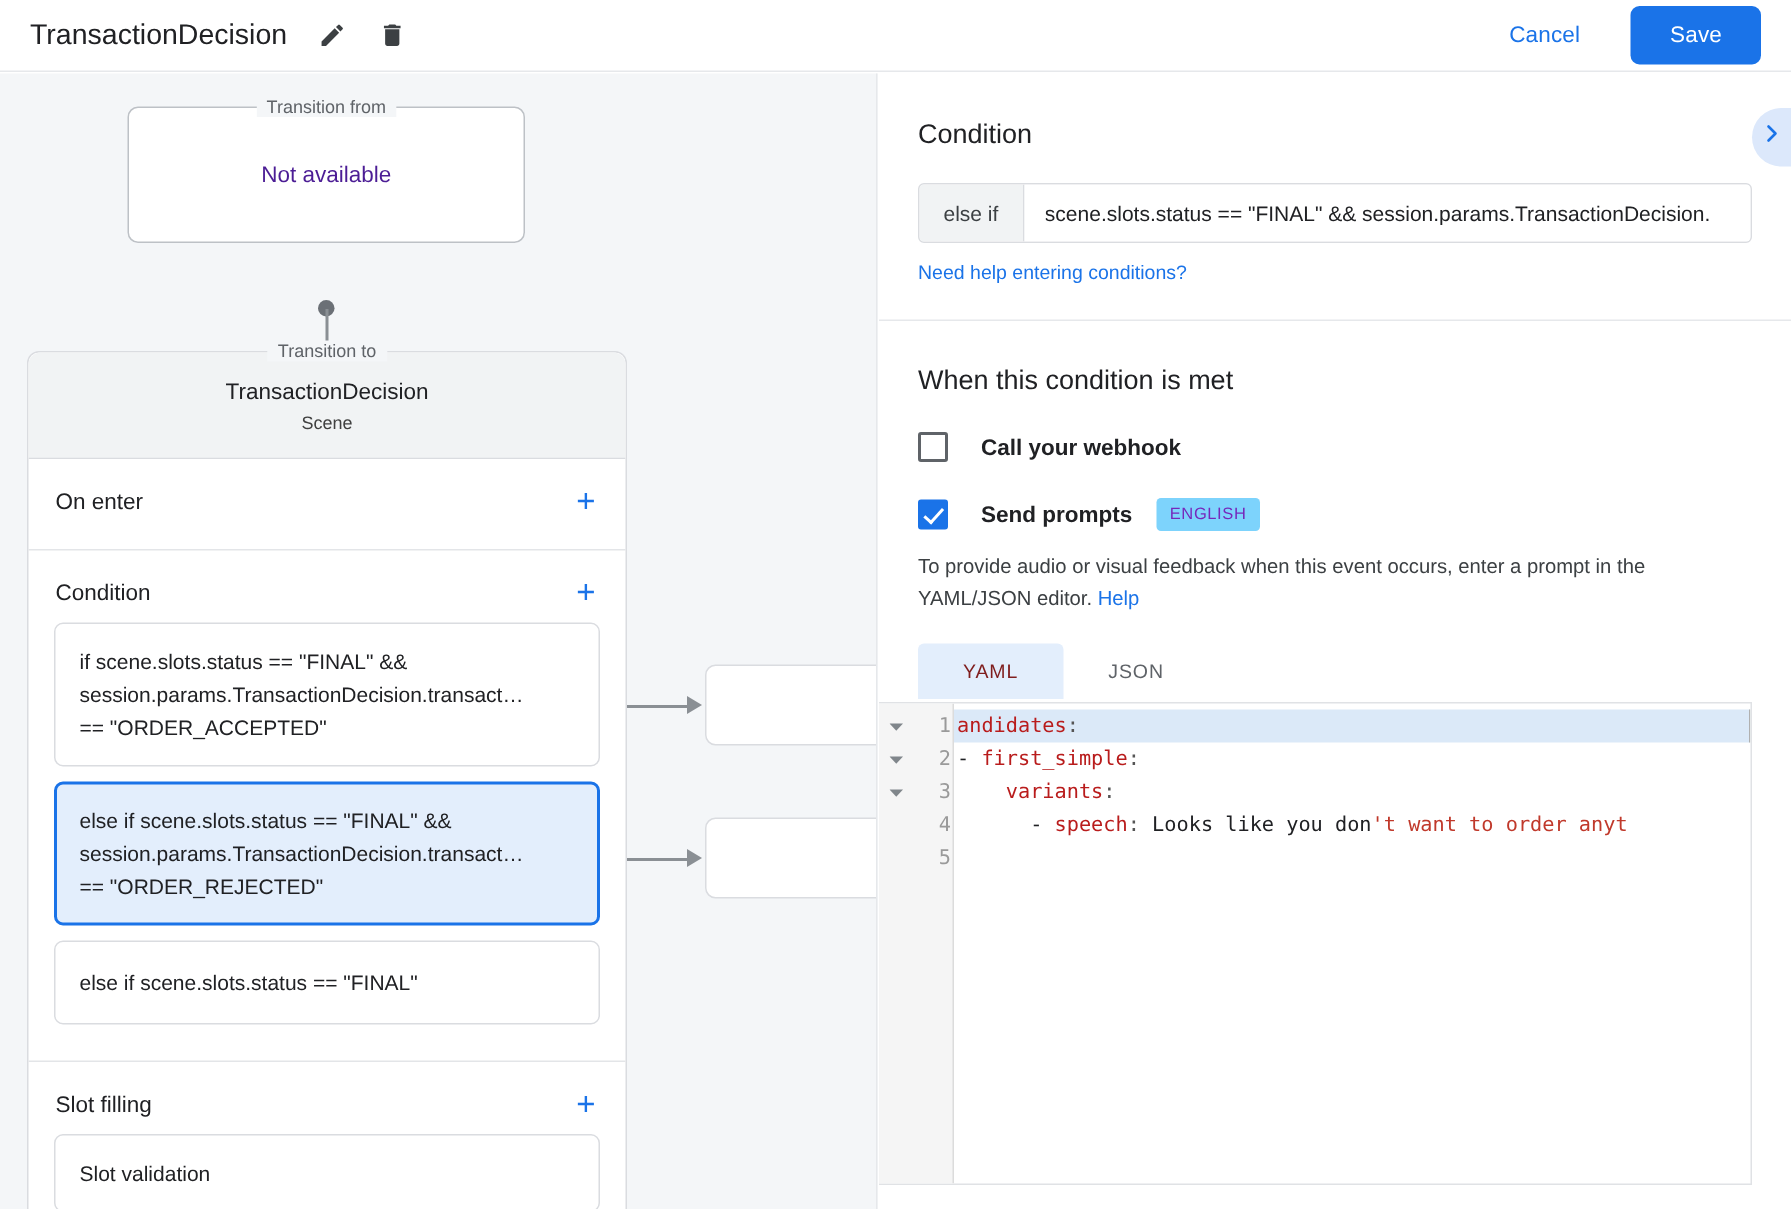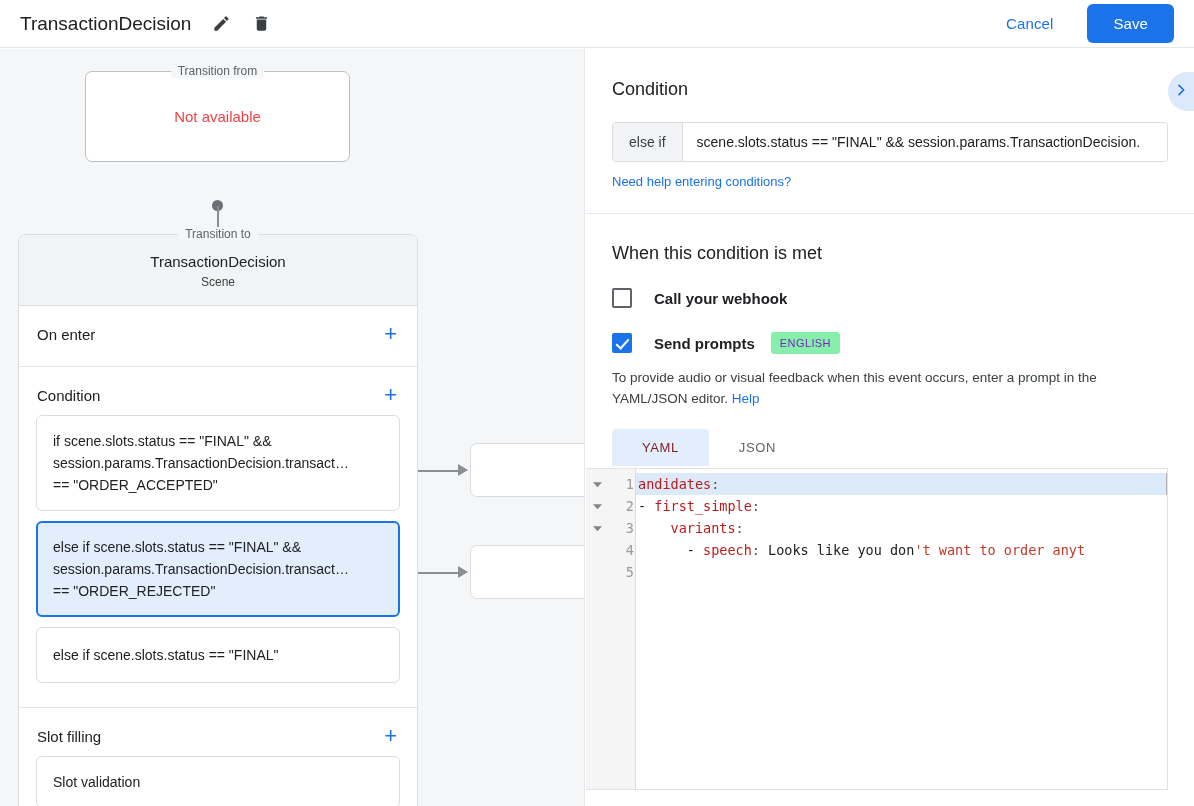--- a/index.html
+++ b/index.html
@@ -92,21 +92,21 @@
     transform: translateX(-50%);
     background: #f4f6f8;
     padding: 0 7px;
     font-size: 12px;
     color: #5f6368;
     white-space: nowrap;
   }
   .node-from-legend { background: #f4f6f8; }
   .node-from-text {
     font-size: 15px;
-    color: #ef4444;
+    color: #4c1d95;
   }
 
   
   .connector-dot {
     position: absolute;
     left: 212px; top: 151px;
     width: 11px; height: 11px;
     border-radius: 50%;
     background: #6b7076;
   }
@@ -349,21 +349,21 @@
     transform: rotate(42deg);
   }
   .check-label {
     margin-left: 22px;
     font-size: 15px;
     color: #202124;
     font-weight: bold;
   }
   .lang-badge {
     margin-left: 16px;
-    background: #86efac;
+    background: #7dd3fc;
     color: #7627bb;
     font-size: 11px;
     letter-spacing: 0.4px;
     padding: 5px 9px;
     border-radius: 3px;
   }
   .hint-text {
     margin-top: 13px;
     font-size: 13.5px;
     line-height: 21px;

